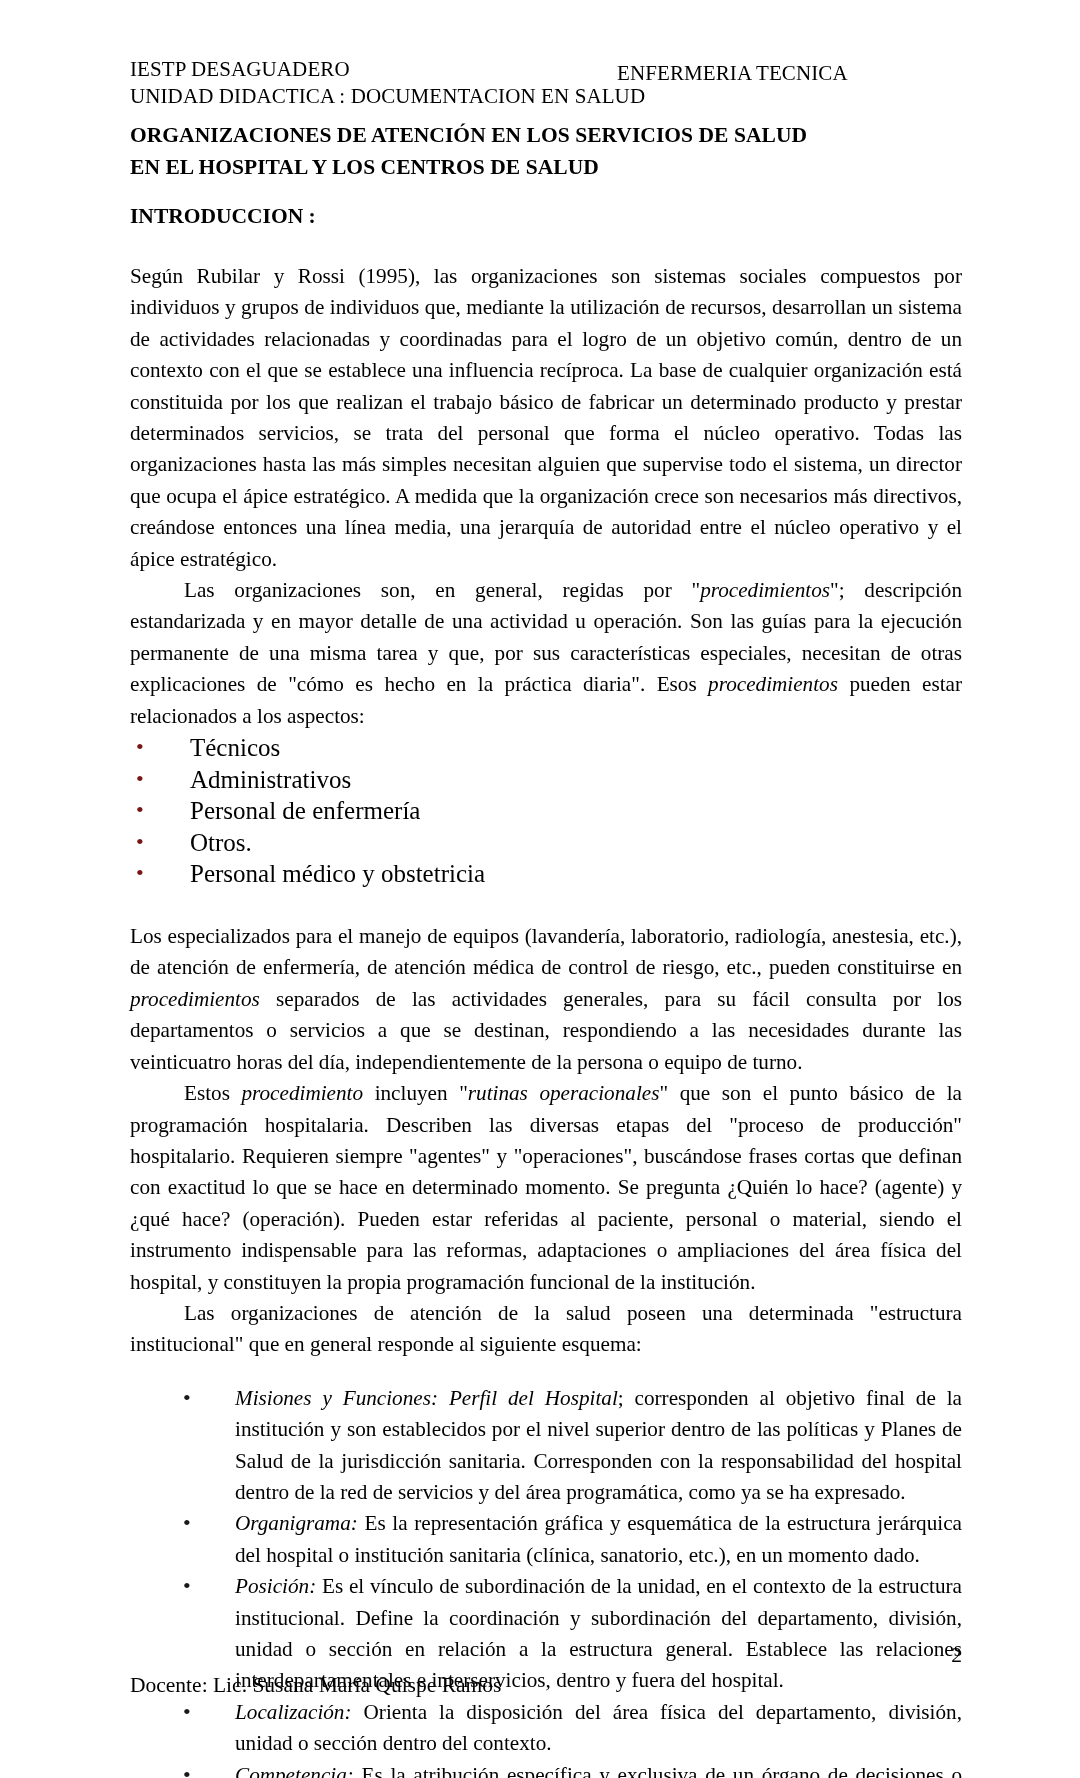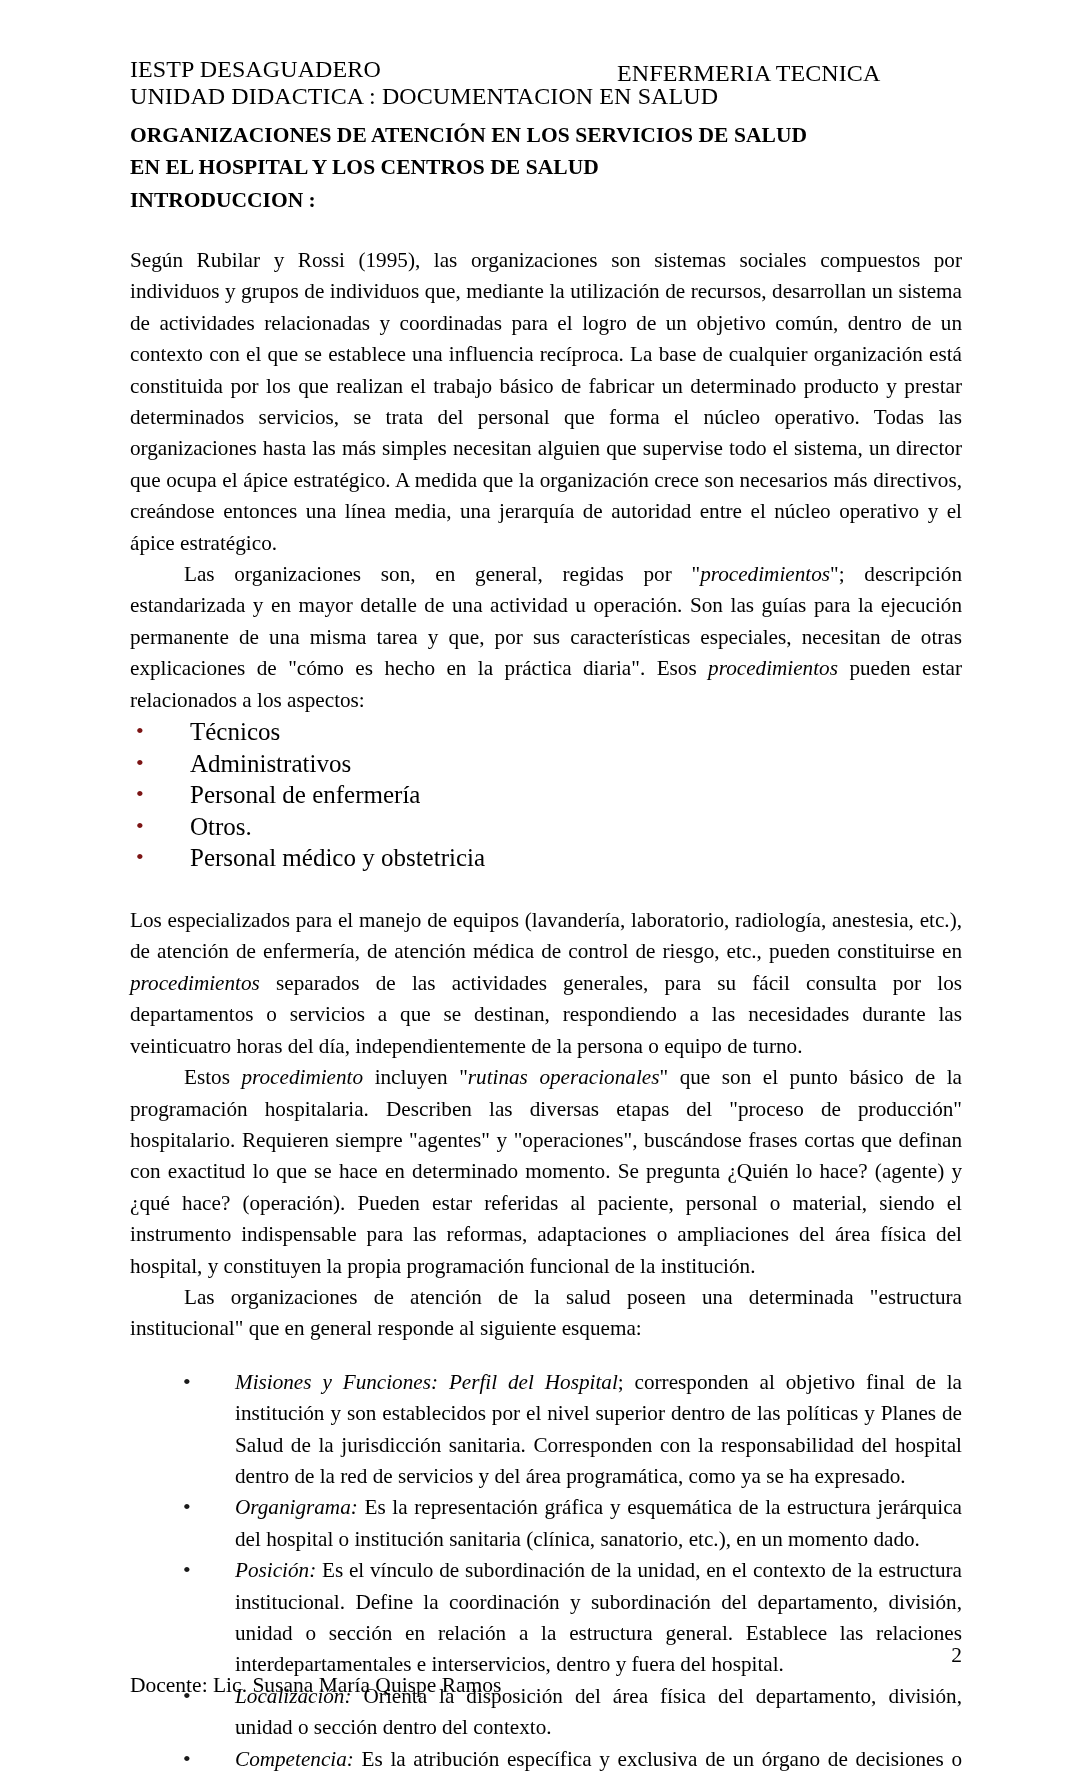--- a/index.html
+++ b/index.html
@@ -21,21 +21,21 @@
     width: 1080px;
     height: 1778px;
     box-sizing: border-box;
     padding: 56px 118px 0 130px;
   }
 
   
   .hdr-row {
     display: block;
     position: relative;
-    font-size: 24px;
+    font-size: 21px;
     line-height: 27px;
     letter-spacing: .1px;
   }
   .hdr-left { display: inline-block; }
   .hdr-right {
     position: absolute;
     left: 487px;
     top: 4px;
   }
 
@@ -47,21 +47,21 @@
     line-height: 32px;
     margin-top: 9px;
     letter-spacing: .05px;
   }
   .doc-title .l2 { display: block; }
 
   .section-head {
     font-weight: bold;
     font-size: 21.5px;
     line-height: 28px;
-    margin-top: 3px;
+    margin-top: 19px;
   }
 
   
   p.body {
     text-align: justify;
     font-size: 21.2px;
     line-height: 31.4px;
     margin: 0;
     text-justify: inter-word;
   }

